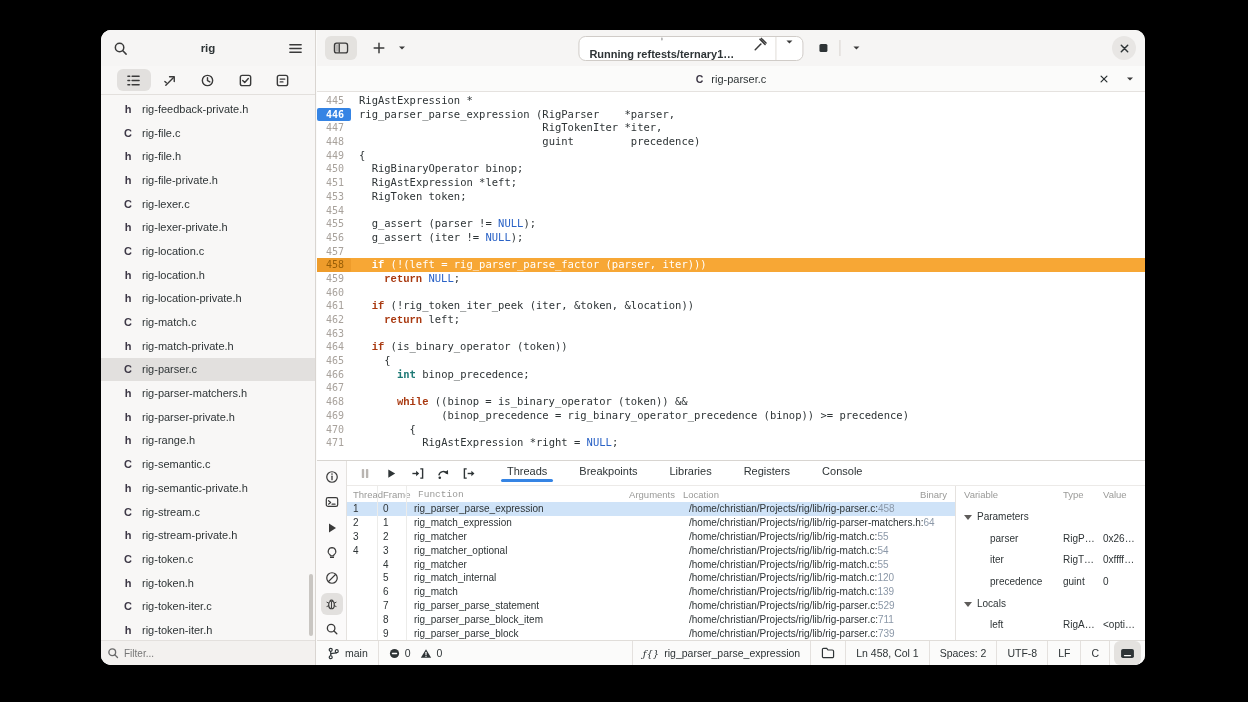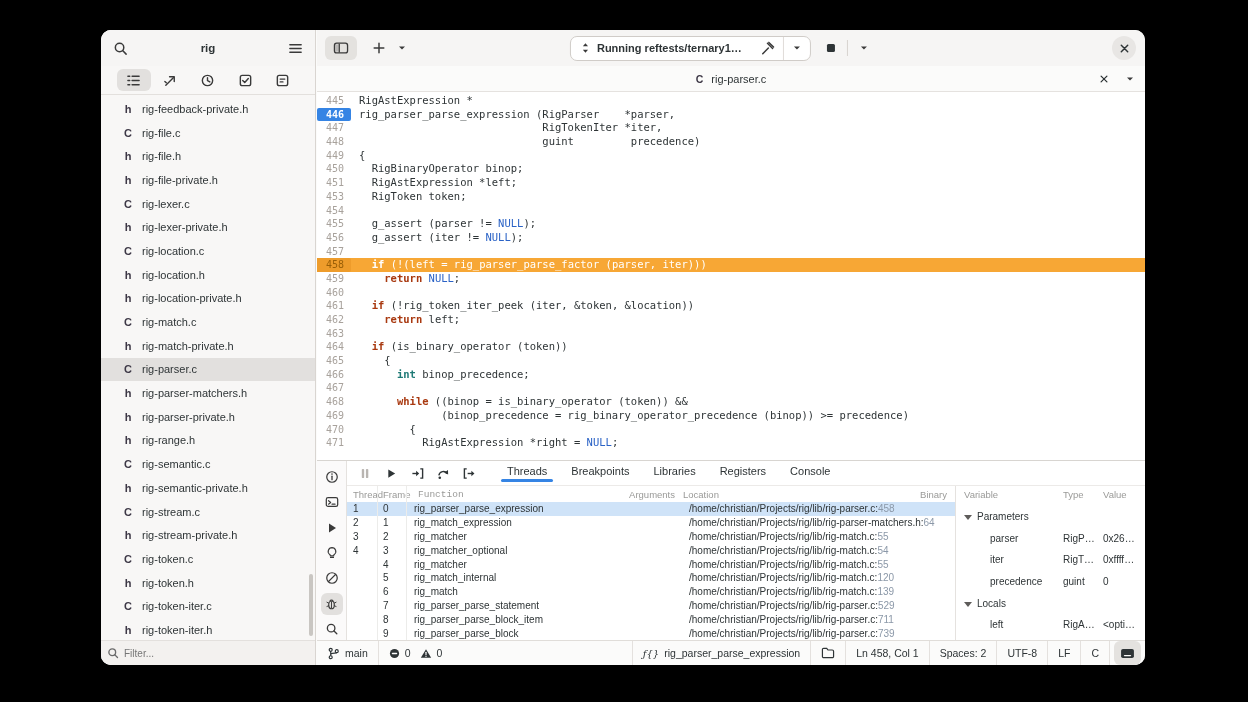--- a/index.html
+++ b/index.html
@@ -23,21 +23,21 @@
   .filterbar input { border:none; outline:none; background:transparent; font-size:10px; color:#555; width:160px; font-family:"Liberation Sans",sans-serif; }
 
   
   .main { position:absolute; left:216px; right:0; top:0; bottom:0; }
   .headerbar { position:absolute; left:0; right:0; top:0; height:36px; background:#f6f5f4; display:flex; align-items:center; padding:0 8px; }
   .ht-left { display:flex; align-items:center; gap:4px; }
   .btn { display:flex; align-items:center; justify-content:center; height:24px; border-radius:6px; padding:0 5px; }
   .btn.gray { background:#e4e2df; width:32px; }
   .run-group { position:absolute; left:50%; transform:translateX(-53%); display:flex; align-items:center; gap:10px; }
   .run-pill { display:flex; align-items:center; background:#fff; border:1px solid #d0ccc8; border-radius:7px; height:25px; overflow:hidden; }
-  .run-pill .seg { display:flex; align-items:center; gap:7px; padding:0 10px; height:100%; }
+  .run-pill .seg { display:flex; align-items:center; gap:7px; padding:0 10px; height:100%;flex-direction:column; }
   .run-pill .divider { width:1px; height:100%; background:#e0dcd8; }
   .run-label { font-weight:bold; font-size:11px; white-space:nowrap; }
   .stop-group { display:flex; align-items:center; }
   .stop-group .divider { width:1px; height:16px; background:#d7d3cf; margin:0 6px; }
   .win-close { position:absolute; right:9px; top:6px; width:24px; height:24px; border-radius:50%; background:#e8e6e4; display:flex; align-items:center; justify-content:center; font-size:12px; color:#333; }
 
   .tabbar { position:absolute; left:0; right:0; top:36px; height:26px; background:#fbfbfa; border-bottom:1px solid #e5e2df; display:flex; align-items:center; }
   .tab-center { position:absolute; left:0; right:0; display:flex; justify-content:center; align-items:center; gap:8px; }
   .tab-badge { font-weight:bold; font-size:10.5px; color:#3d3846; }
   .tab-title { font-size:11px; color:#2e3436; }
@@ -46,33 +46,33 @@
   
   .editor { position:absolute; left:0; right:0; top:62px; height:368px; background:#ffffff; overflow:hidden; font-family:"DejaVu Sans Mono","Liberation Mono",monospace; font-size:10.5px; padding-top:2px; }
   .cl { display:flex; height:13.7px; line-height:13.7px; white-space:pre; }
   .ln { flex:0 0 34px; text-align:right; padding-right:7px; color:#a8a29c; font-size:10px; }
   .ct { padding-left:8px; color:#2e3436; }
   .cl.stop { background:#f7a735; color:#fff; }
   .cl.stop .ct { color:#fff; }
   .cl.stop .ln { background:#ee9c2b; color:#9a5f07; border-radius:0 2px 2px 0; }
   .cl.stop .kw, .cl.stop .nul { color:#fff; }
   .ln.cur { background:#3584e4; color:#fff; border-radius:2px; font-weight:bold; }
-  .kw { color:#a93910; font-weight:bold; }
+  .kw { color:#a93910; font-weight:bold;font-family:Liberation Mono, monospace; }
   .kwt { color:#1f7a76; font-weight:bold; }
   .nul { color:#2a62c6; }
 
   
   .panel { position:absolute; left:0; right:0; bottom:25px; height:180px; background:#fff; border-top:1px solid #d8d5d1; display:flex; }
   .strip { flex:0 0 30px; border-right:1px solid #e5e2df; background:#fbfafa; display:flex; flex-direction:column; align-items:center; padding-top:5px; gap:4px; }
   .strip-btn { width:22px; height:22px; display:flex; align-items:center; justify-content:center; border-radius:6px; }
   .strip-btn.active { background:#e2e0de; }
   .panel-body { flex:1; display:flex; flex-direction:column; min-width:0; }
   .dbg-toolbar { flex:0 0 25px; display:flex; align-items:flex-start; padding:3px 6px 0 6px; gap:2px; border-bottom:1px solid #eceae8; }
   .dbg-btn { width:24px; height:18px; display:flex; align-items:center; justify-content:center; }
-  .dbg-tabs { display:flex; margin-left:14px; gap:4px; }
+  .dbg-tabs { display:flex; margin-left:14px; gap:12px; }
   .dbg-tab { padding:1px 10px 4px 10px; font-size:11px; color:#2e3436; position:relative; }
   .dbg-tab.active { font-weight:normal; }
   .dbg-tab.active::after { content:""; position:absolute; left:4px; right:4px; bottom:-1px; height:3px; border-radius:2px; background:#3584e4; }
   .panel-split { flex:1; display:flex; min-width:0; }
   .threads { flex:1; position:relative; min-width:0; overflow:hidden; }
   .t-colsep1 { position:absolute; left:30px; top:0; bottom:0; width:1px; background:#ececea; }
   .t-colsep2 { position:absolute; left:59px; top:0; bottom:0; width:1px; background:#ececea; }
   .t-header { display:grid; grid-template-columns:30px 29px 1fr 272px; height:16px; align-items:center; color:#9a9a98; font-size:9.5px; }
   .t-header .h3 { display:flex; justify-content:space-between; padding:0 8px 0 8px; }
   .t-header .h4 { display:flex; justify-content:space-between; padding-right:8px; }

